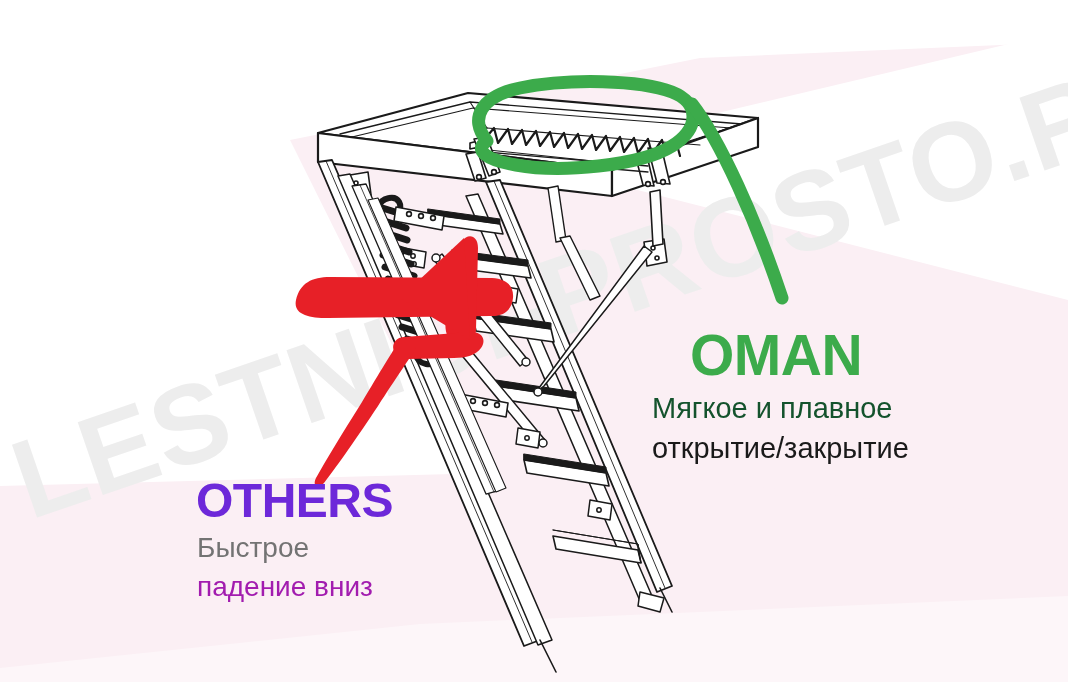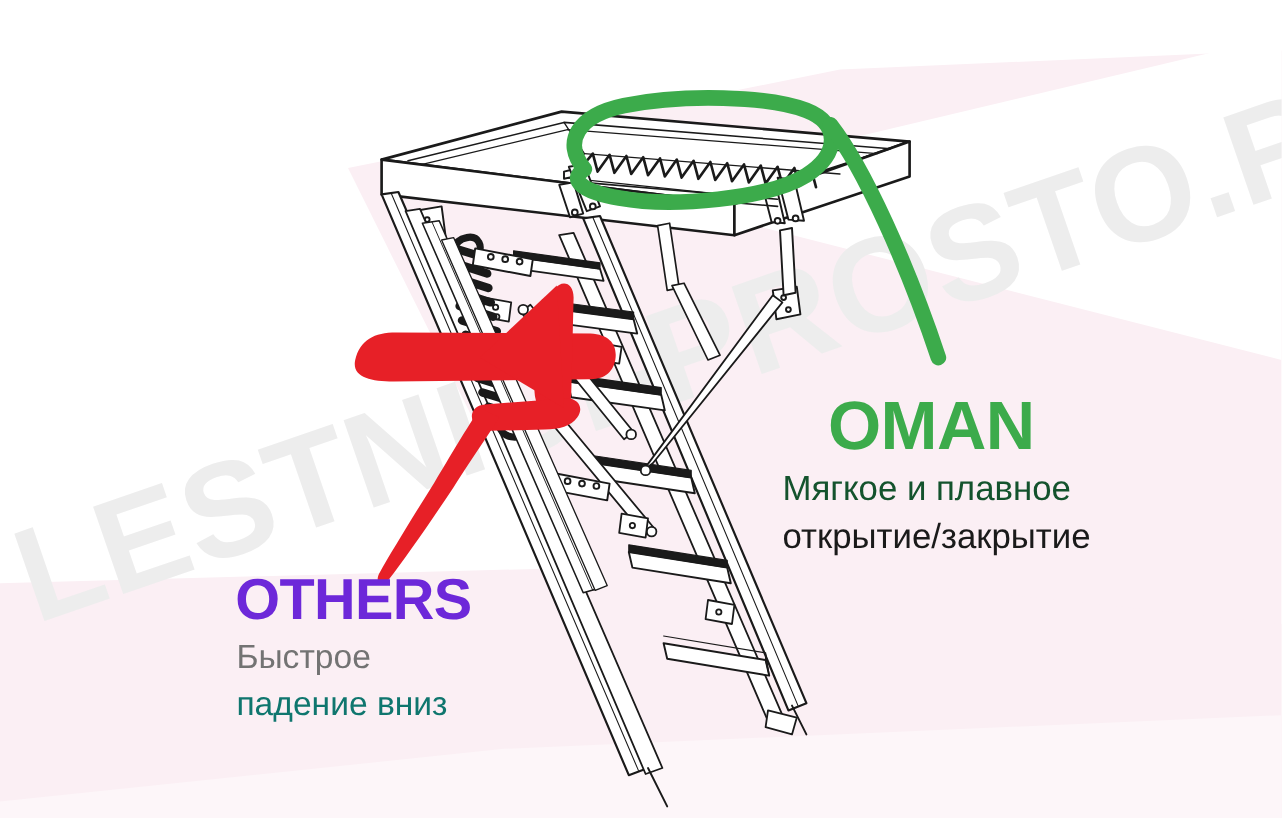--- a/index.html
+++ b/index.html
@@ -5,21 +5,21 @@
   html,body{margin:0;padding:0;background:#fff;}
   body{width:1068px;height:682px;overflow:hidden;font-family:"Liberation Sans",sans-serif;}
   #stage{position:relative;width:1068px;height:682px;background:#ffffff;overflow:hidden;}
   #stage svg.layer{position:absolute;left:0;top:0;width:1068px;height:682px;display:block;}
   .txt{position:absolute;white-space:nowrap;}
   #oman-title{left:690px;top:327px;font-size:57px;font-weight:bold;color:#3cab4b;letter-spacing:-0.5px;line-height:1;}
   #oman-l1{left:652px;top:394px;font-size:29px;color:#14532d;line-height:1;}
   #oman-l2{left:652px;top:434px;font-size:29px;color:#1a1a1a;line-height:1;}
   #others-title{left:196px;top:477px;font-size:48px;font-weight:bold;color:#6d28d9;letter-spacing:-0.5px;line-height:1;}
   #others-l1{left:197px;top:534px;font-size:28px;color:#737373;line-height:1;}
-  #others-l2{left:197px;top:573px;font-size:28px;color:#0f766e;line-height:1;}
+  #others-l2{left:197px;top:573px;font-size:28px;color:#a21caf;line-height:1;}
 </style>
 </head>
 <body>
 
 <div id="stage">
 
   <svg class="layer" viewBox="0 0 1068 682">
     <defs>
       <clipPath id="clipAll">
           <rect x="0" y="0" width="1068" height="682"></rect>

